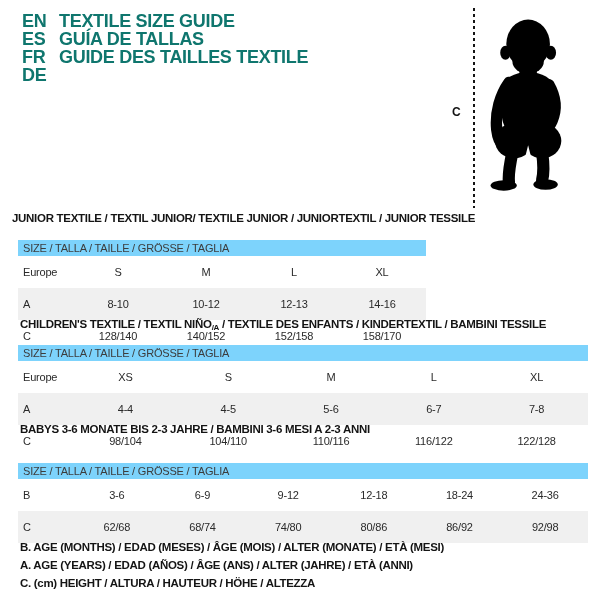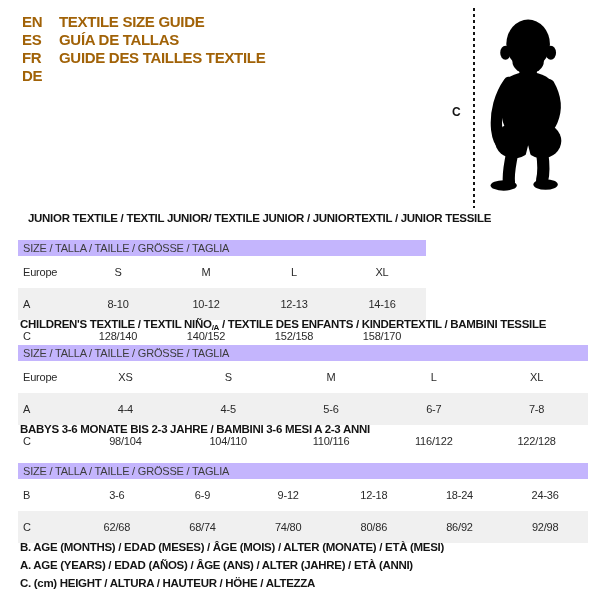--- a/index.html
+++ b/index.html
@@ -6,45 +6,45 @@
   body {
     width:600px; height:600px; position:relative; overflow:hidden;
     background:#ffffff; color:#1b1b1b;
     font-family:"Liberation Sans", sans-serif;
   }
   .abs { position:absolute; }
 
   
   .lang-list { left:22px; top:12px; }
   .lang-row { display:flex; height:18px; align-items:center;
-    font-weight:bold; font-size:15px; letter-spacing:-0.3px; color:#a16207; }
+    font-weight:bold; font-size:18px; letter-spacing:-0.3px; color:#0f766e; }
   .lang-code { width:37px; flex:0 0 37px; }
 
   
   .height-line { left:473px; top:8px; width:2px; height:200px;
     background:repeating-linear-gradient(to bottom,#141414 0 3px, transparent 3px 6px); }
   .height-label { left:452px; top:105px; font-weight:bold; font-size:12px; color:#121212; }
   .baby-svg { left:481px; top:5px; }
 
   
   .section-title { font-weight:bold; font-size:11.5px; line-height:16px;
     letter-spacing:-0.3px; color:#141414; white-space:nowrap; }
   .section-title .subscript { font-size:8px; vertical-align:-2px; }
 
   
-  .size-bar { height:16px; background:#c4b5fd; color:#3c3c3c;
+  .size-bar { height:16px; background:#7dd3fc; color:#3c3c3c;
     font-size:11px; line-height:16px; padding-left:5px; letter-spacing:-0.2px; }
   table { border-collapse:collapse; table-layout:fixed; width:100%; }
   td { height:32px; font-size:11px; text-align:center; padding:0;
     color:#2a2a2a; letter-spacing:-0.2px; vertical-align:middle; }
   td.rowlabel { text-align:left; padding-left:5px; }
   tr.stripe { background:#f0f0f0; }
   col.label { width:56px; }
 
-  #table1-title { left:28px; top:210px; }
+  #table1-title { left:12px; top:210px; }
   #table1 { left:18px; top:240px; width:408px; }
   #table2-title { left:20px; top:316px; }
   #table2 { left:18px; top:345px; width:570px; }
   #table3-title { left:20px; top:421px; }
   #table3 { left:18px; top:463px; width:570px; }
 
   
   .footnotes { left:20px; top:541px; }
   .footnote { height:18px; font-weight:bold; font-size:11.5px;
     letter-spacing:-0.3px; color:#141414; white-space:nowrap; }

